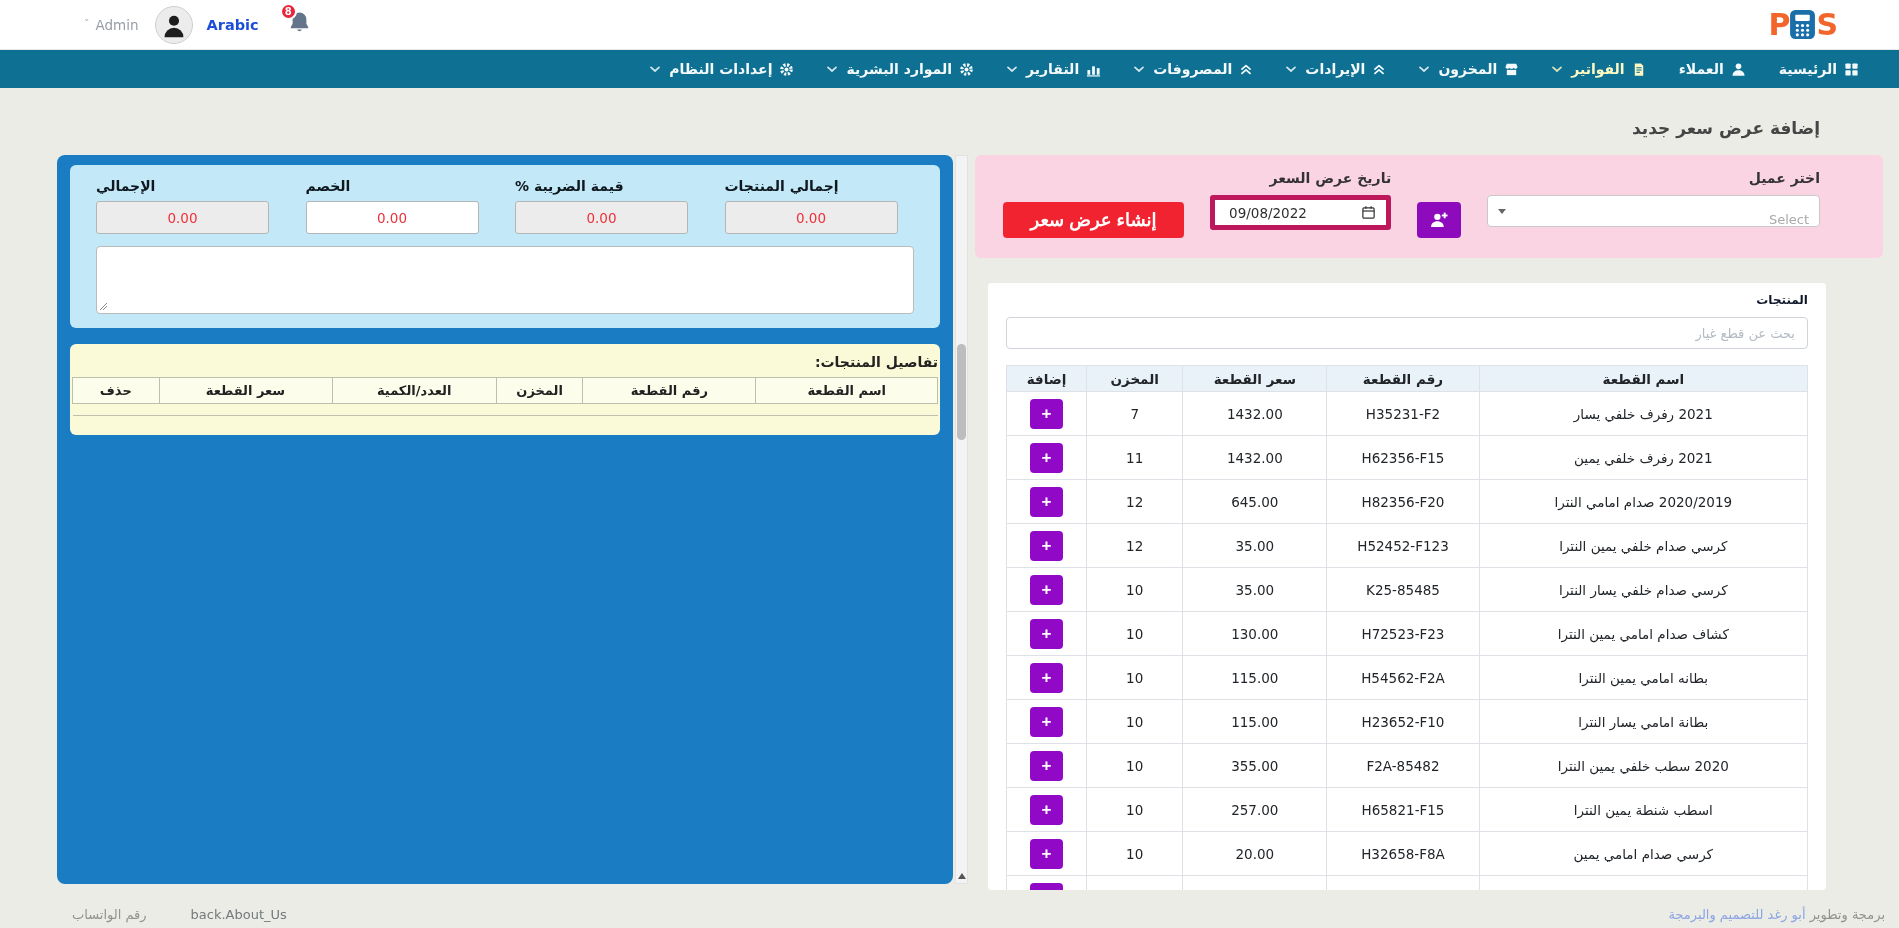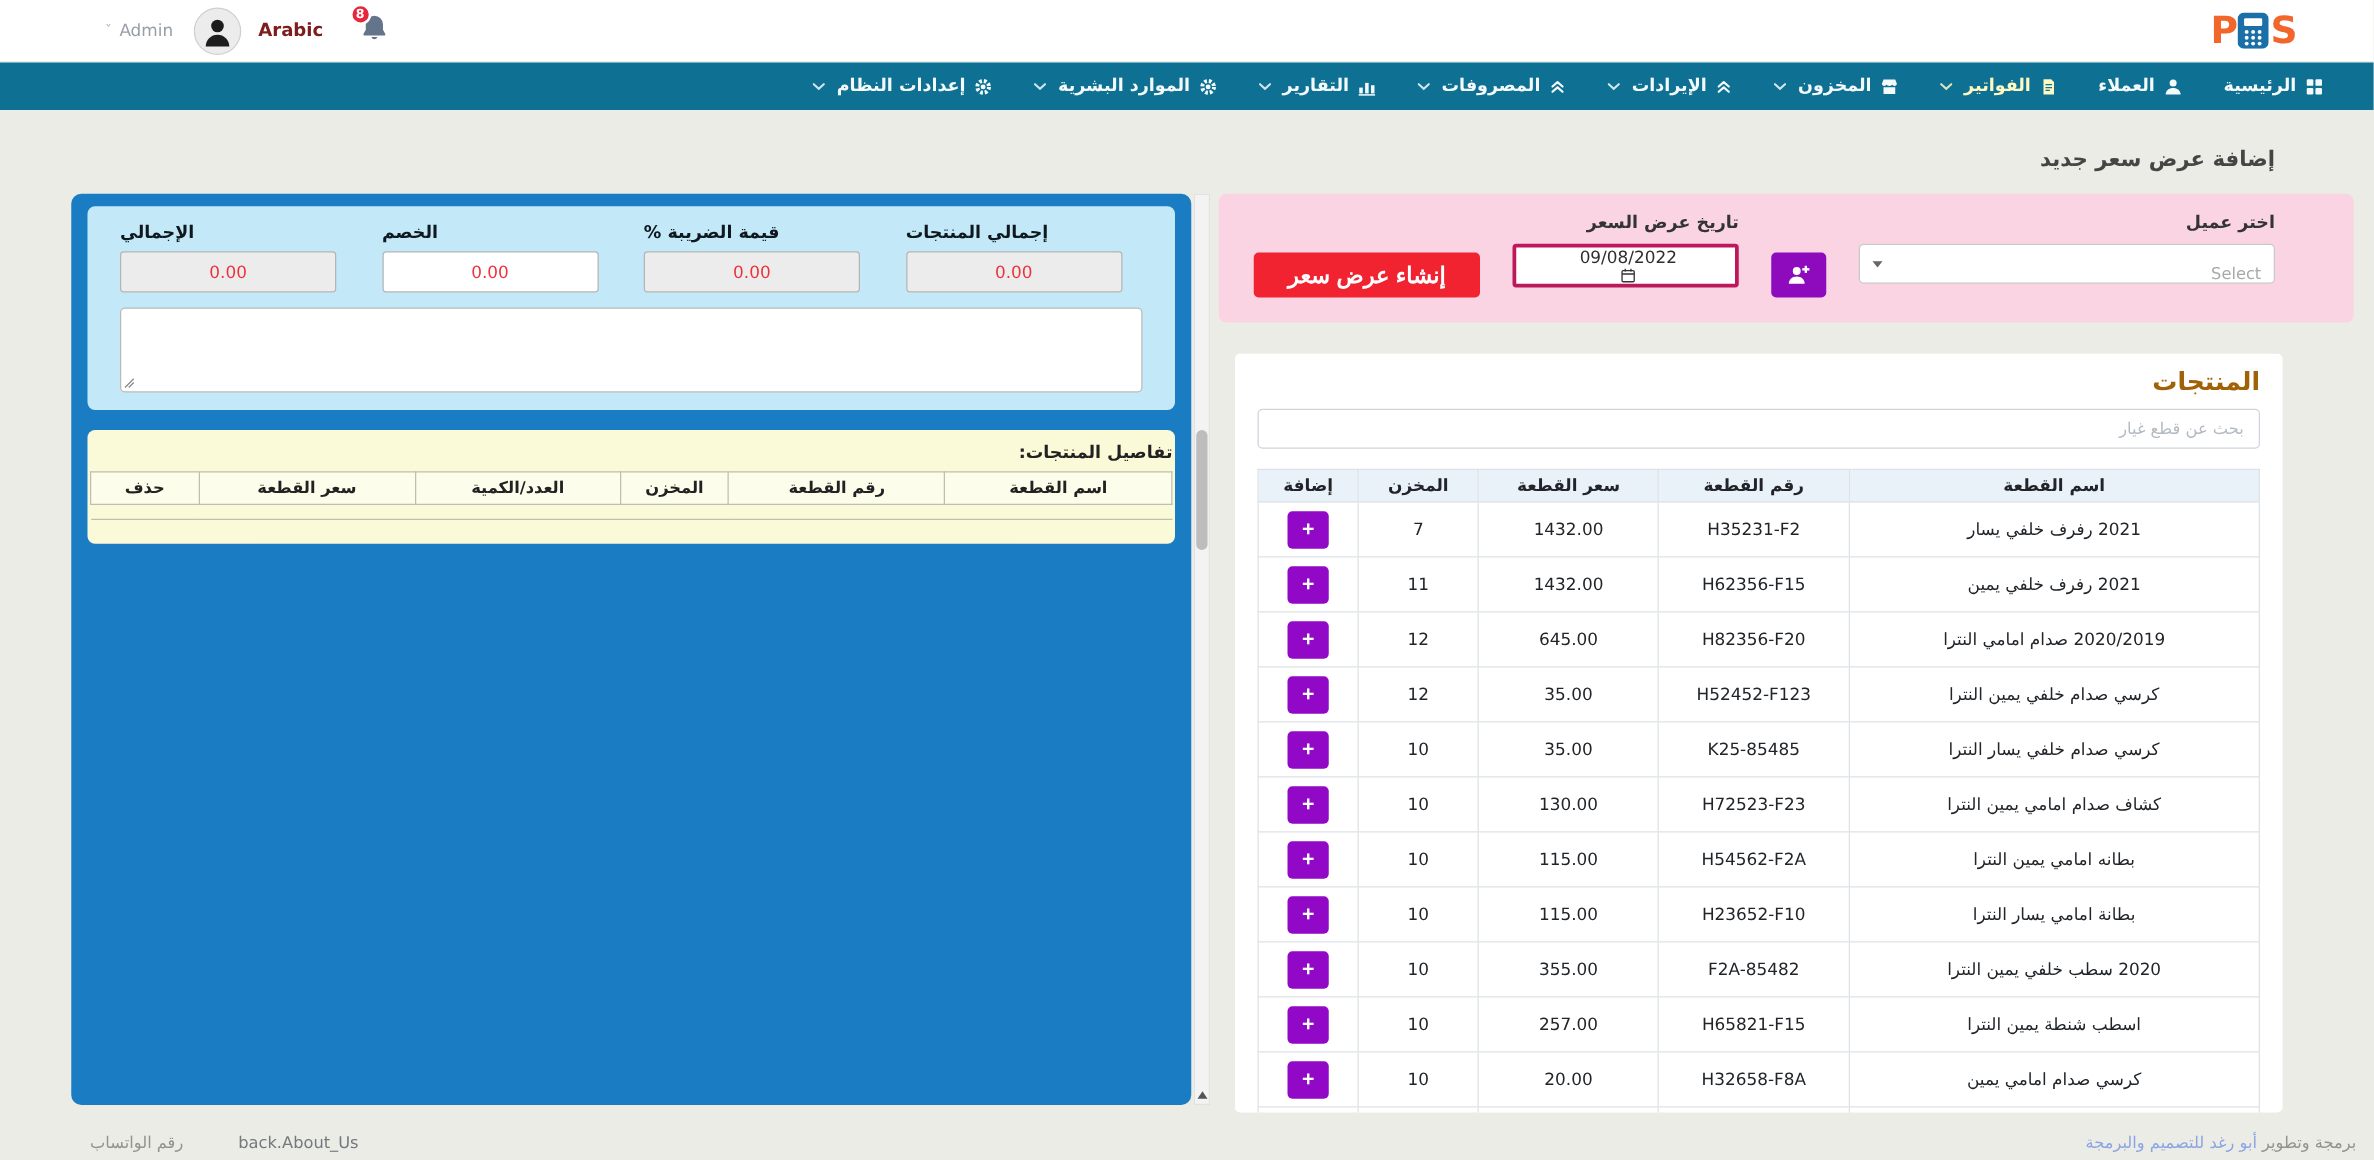--- a/index.html
+++ b/index.html
@@ -7,21 +7,21 @@
   body { font-family:"DejaVu Sans", sans-serif; background:#ecece6; position:relative; direction:rtl; }
 
   
   .topbar { position:absolute; top:0; left:0; width:1899px; height:50px; background:#fff;
             border-bottom:1px solid #e7e7e7; display:flex; align-items:center;
             direction:ltr; padding:0 62px 0 84px; }
   .admin-group { display:flex; align-items:center; gap:6px; color:#989ea6; font-size:13.5px; cursor:pointer; }
   .admin-caret { font-size:11px; color:#a9adb3; }
   .avatar { width:38px; height:38px; border-radius:50%; background:#ececec; border:1px solid #cfcfcf;
             margin:0 14px 0 16px; display:flex; align-items:center; justify-content:center; overflow:hidden; }
-  .lang { font-weight:bold; color:#7f1d1d; font-size:14.5px; }
+  .lang { font-weight:bold; color:#1d4ed8; font-size:14.5px; }
   .bell-wrap { position:relative; margin-left:28px; cursor:pointer; }
   .badge { position:absolute; top:-7px; left:-7px; min-width:17px; height:17px; background:#e8253b;
            color:#fff; font-size:10px; font-weight:bold; border-radius:50%; border:2px solid #fff;
            display:flex; align-items:center; justify-content:center; }
   .logo { margin-left:auto; display:flex; align-items:center; gap:1px; direction:ltr; }
   .logo-letter { color:#f2662b; font-size:30px; font-weight:bold; letter-spacing:-1px; }
 
   
   .navbar { position:absolute; top:50px; left:0; width:1899px; height:38px; background:#0e7092;
             display:flex; align-items:center; direction:rtl; padding:0 40px; gap:33px; }
@@ -45,23 +45,23 @@
   .select-box { height:32px; background:#fff; border:1px solid #c9c9c9; border-radius:4px;
                 display:flex; direction:rtl; align-items:center; justify-content:space-between;
                 padding:0 10px; cursor:pointer; }
   .select-placeholder { color:#a9a9a9; font-size:13px; direction:ltr;margin-top:16px; }
   .select-caret { width:0; height:0; border-left:4px solid transparent; border-right:4px solid transparent;
                   border-top:5px solid #666; }
   .btn-user-add { width:45px; height:36px; background:#8d0bbd; border:none; border-radius:4px;
                   margin-top:32px; display:flex; align-items:center; justify-content:center; cursor:pointer; }
   .date-group { width:185px; }
   .date-group .field-label { text-align:right; }
-  .date-box { height:35px; background:#fff; border:3px solid #be185d; border-radius:3px;
+  .date-box { height:35px; background:#fff; border:5px solid #be185d; border-radius:3px;
               display:flex; direction:ltr; align-items:center; justify-content:space-between;
-              padding:0 10px 0 14px; color:#2e2e2e; font-size:13.5px; cursor:pointer;flex-direction:column; }
+              padding:0 10px 0 14px; color:#2e2e2e; font-size:13.5px; cursor:pointer; }
   .btn-create { width:185px; height:36px; margin-top:32px; background:#f12331; color:#fff; border:none;
                 border-radius:4px; font-size:18px; font-weight:600; cursor:pointer;
                 font-family:Liberation Sans, sans-serif; }
 
   
   .blue-panel { position:absolute; top:155px; left:57px; width:896px; height:729px; background:#1a7cc2;
                 border-radius:8px; padding:10px 13px; }
   .totals-card { background:#c3e9f8; border-radius:6px; padding:13px 26px 14px; }
   .totals-row { display:flex; direction:rtl; gap:20px; }
   .total-field { flex:1; display:flex; flex-direction:column;align-items:flex-end; }
@@ -85,21 +85,21 @@
   .scrollbar { position:absolute; top:155px; left:955px; width:13px; height:729px; background:#f3f3f3;
                border:1px solid #e2e2e2; }
   .scroll-thumb { position:absolute; top:188px; left:1px; width:9px; height:96px; background:#bdbdbd; border-radius:5px; cursor:grab; }
   .scroll-arrow { position:absolute; bottom:4px; left:2px; width:0; height:0;
                   border-left:4px solid transparent; border-right:4px solid transparent;
                   border-bottom:6px solid #555; }
 
   
   .products-card { position:absolute; top:283px; left:988px; width:838px; height:607px; background:#fff;
                    border-radius:4px; padding:10px 18px; overflow:hidden; }
-  .products-title { text-align:right; font-size:20px; font-weight:600; color:#a16207; }
+  .products-title { text-align:right; font-size:12px; font-weight:600; color:#0f172a; }
   .products-search { margin-top:10px; width:100%; height:32px; border:1px solid #ced4da; border-radius:4px;
                      padding:0 12px; font-size:13px; color:#444; direction:rtl; text-align:right;
                      font-family:"DejaVu Sans", sans-serif; }
   .products-search::placeholder { color:#b3bac1; }
   .products-table { margin-top:16px; width:100%; border-collapse:collapse; direction:rtl; font-size:13.5px; }
   .products-table th { background:#eaf2f9; border:1px solid #dee2e6; color:#212529; font-weight:bold;
                        padding:4px 6px; text-align:center; height:26px; }
   .products-table td { border:1px solid #dee2e6; text-align:center; color:#212529; height:44px; padding:2px 6px; }
   .col-name  { width:41%; }
   .col-num   { width:19%; }

